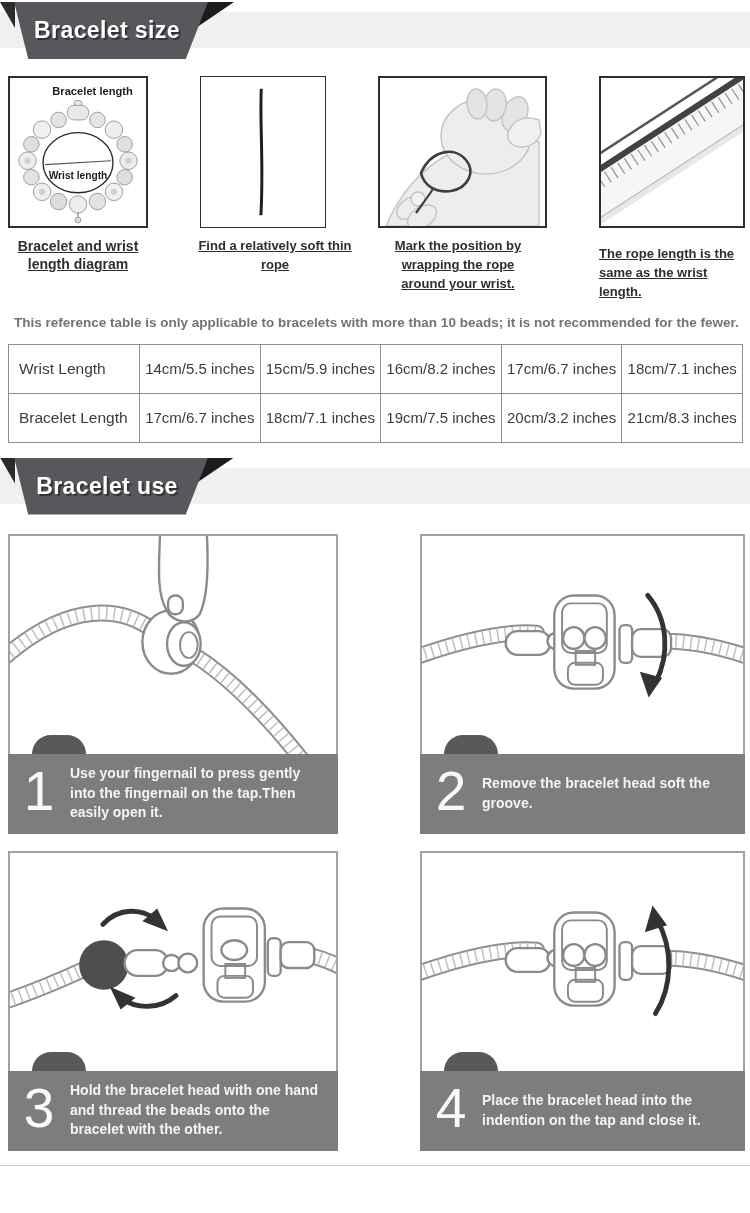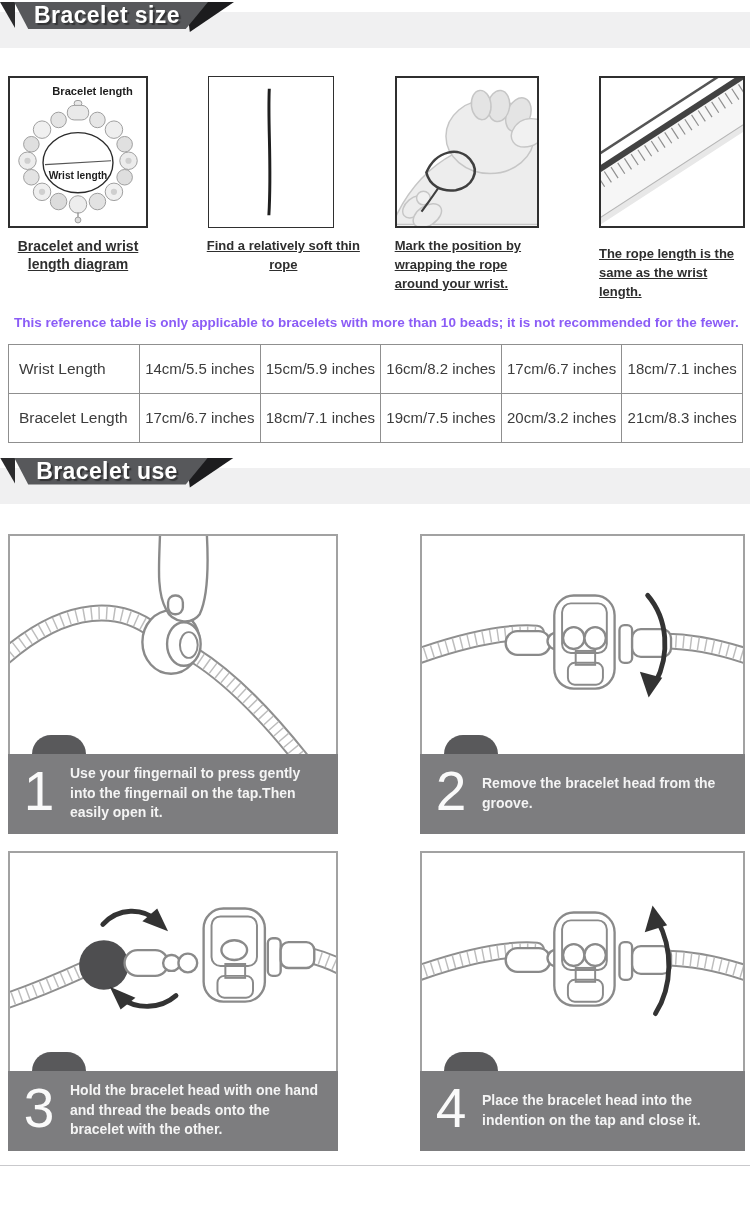--- a/index.html
+++ b/index.html
@@ -6,42 +6,42 @@
   body{width:750px;height:1213px;overflow:hidden;font-family:"Liberation Sans",sans-serif;color:#1c1c1c;}
   .page{width:750px;position:relative;}
 
   
   .banner{position:relative;height:50px;}
   .banner-strip{position:absolute;left:0;right:0;top:12px;height:36px;background:#f0f0f1;}
   .banner-fold-left{position:absolute;left:0;top:2px;width:15px;height:26px;background:#2b2b2d;
       clip-path:polygon(0 0,100% 0,100% 100%);}
   .banner-shadow{position:absolute;left:186px;top:2px;width:48px;height:30px;background:#1c1c1e;
       clip-path:polygon(0 0,100% 0,8% 100%);}
-  .banner-ribbon{position:absolute;left:6px;top:2px;width:202px;height:27px;background:#57585b;
+  .banner-ribbon{position:absolute;left:6px;top:2px;width:202px;height:57px;background:#57585b;
       clip-path:polygon(4% 0,100% 0,89% 100%,11% 100%);
       display:flex;align-items:center;justify-content:center;}
   .banner-label{color:#fff;font-size:23px;font-weight:700;letter-spacing:.4px;
       text-shadow:2px 2px 1px rgba(20,20,20,.55);}
 
   
   .figures{display:flex;justify-content:space-between;padding:26px 5px 0 8px;}
   .figure{display:flex;flex-direction:column;}
   .figbox{background:#fff;border:2px solid #2f2f2f;height:152px;box-sizing:border-box;}
-  .figure.f1{width:140px;} .figure.f2{width:126px;} .figure.f3{width:144px;} .figure.f4{width:146px;gap:8px;}
+  .figure.f1{width:140px;} .figure.f2{width:126px;} .figure.f3{width:169px;text-align:center;} .figure.f4{width:146px;gap:8px;}
   .figbox svg{display:block;width:100%;height:100%;}
   .fig-caption{font-weight:700;color:#2e2e2e;margin-top:9px;line-height:1.45;text-decoration:underline;}
   .f1 .fig-caption{font-size:14px;text-align:center;line-height:1.3;}
   .f2 .fig-caption{font-size:13px;text-align:center;width:170px;margin-left:-10px;}
   .f3 .fig-caption{font-size:13px;width:160px;}
   .f4 .fig-caption{font-size:13px;width:152px;}
 
   
   .intro{margin:7px 18px 0 14px;font-size:17px;font-weight:700;color:#141414;
       line-height:1.45;letter-spacing:-.2px;}
-  .note{margin:13px 10px 0 14px;font-size:13.5px;font-weight:700;color:#8b5cf6;}
+  .note{margin:13px 10px 0 14px;font-size:13.5px;font-weight:700;color:#737373;}
 
   
   table.size{border-collapse:collapse;table-layout:fixed;width:735px;margin:14px 0 0 8px;}
   table.size td{border:1px solid #8f8f8f;height:48px;font-size:15px;color:#3c3c3c;
       text-align:center;vertical-align:middle;padding:0 2px;}
   table.size td.rowhead{text-align:left;padding-left:10px;width:118px;font-size:15.5px;}
 
   
   .banner.second{margin-top:13px;}
 
@@ -261,21 +261,21 @@
           <rect x="216" y="94" width="40" height="28" rx="9" class="ln"></rect>
           <g>
             <path class="arw" d="M 232 60 C 253 84 255 120 240 148"></path>
             <polygon class="ah" points="233,163 224,137 247,143"></polygon>
           </g>
         </svg>
       </div>
       <div class="step-bar">
         <div class="bump"></div>
         <div class="step-num">2</div>
-        <div class="step-text">Remove the bracelet head from the groove.</div>
+        <div class="step-text">Remove the bracelet head soft the groove.</div>
       </div>
     </div>
 
     <div class="panel odd">
       <div class="canvas">
         <svg viewBox="0 0 330 220" preserveAspectRatio="none">
           <path class="rO" d="M -12 152 C 25 140 52 128 74 118"></path>
           <path class="rW" d="M -12 152 C 25 140 52 128 74 118"></path>
           <path class="rT" d="M -12 152 C 25 140 52 128 74 118"></path>
           <path class="rO" d="M 306 104 C 322 108 338 116 352 124"></path>

